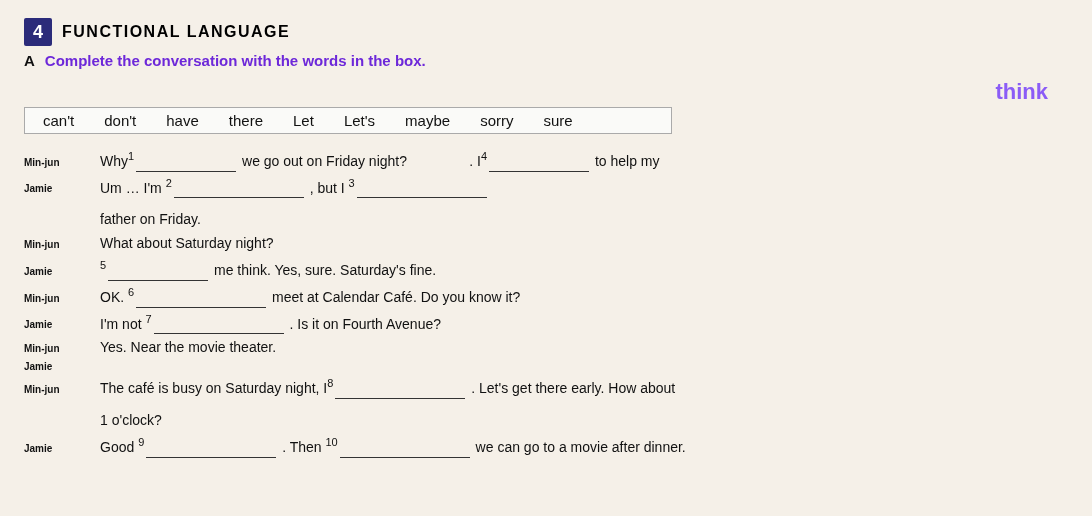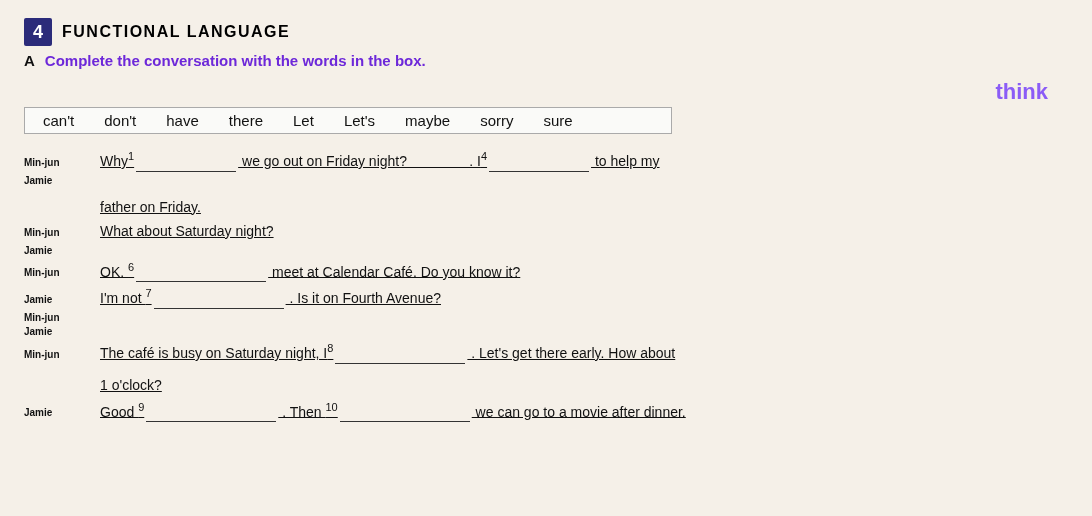--- a/index.html
+++ b/index.html
@@ -129,21 +129,20 @@
       font-size: 10px;
       color: #111;
       min-width: 70px;
       flex-shrink: 0;
     }
 
     .conv-text {
       font-size: 14px;
       color: #111;
       line-height: 1.5;
-      text-decoration: underline;
     }
 
     .blank {
       display: inline-block;
       border-bottom: 1px solid #333;
       min-width: 80px;
       height: 16px;
       vertical-align: bottom;
       margin: 0 2px;
     }
@@ -213,53 +212,62 @@
       <span class="conv-text">
         Why<sup class="superscript">1</sup><span class="blank blank-medium"></span>
         we go out on Friday night?&nbsp;&nbsp;&nbsp;&nbsp;&nbsp;&nbsp;&nbsp;&nbsp;&nbsp;&nbsp;&nbsp;&nbsp;&nbsp;&nbsp;&nbsp;
         . I<sup class="superscript">4</sup><span class="blank blank-medium"></span>
         to help my
       </span>
     </div>
 
     <div class="conv-row">
       <span class="speaker">Jamie</span>
+      <span class="conv-text">
+        Um … I'm <sup class="superscript">2</sup><span class="blank blank-long"></span>
+        , but I <sup class="superscript">3</sup><span class="blank blank-long"></span>
+      </span>
     </div>
     <div class="conv-continuation">
       <span class="speaker-spacer"></span>
       <span class="conv-text">father on Friday.</span>
     </div>
 
     <div class="conv-row">
       <span class="speaker">Min-jun</span>
       <span class="conv-text">What about Saturday night?</span>
     </div>
 
     <div class="conv-row">
       <span class="speaker">Jamie</span>
+      <span class="conv-text">
+        <sup class="superscript">5</sup><span class="blank blank-medium"></span>
+        me think. Yes, sure. Saturday's fine.
+      </span>
     </div>
 
     <div class="conv-row">
       <span class="speaker">Min-jun</span>
       <span class="conv-text">
         OK. <sup class="superscript">6</sup><span class="blank blank-long"></span>
         meet at Calendar Café. Do you know it?
       </span>
     </div>
 
     <div class="conv-row">
       <span class="speaker">Jamie</span>
       <span class="conv-text">
         I'm not <sup class="superscript">7</sup><span class="blank blank-long"></span>
         . Is it on Fourth Avenue?
       </span>
     </div>
 
     <div class="conv-row">
       <span class="speaker">Min-jun</span>
+      <span class="conv-text">Yes. Near the movie theater.</span>
     </div>
 
     <div class="conv-row">
       <span class="speaker">Jamie</span>
     </div>
 
     <div class="conv-row">
       <span class="speaker">Min-jun</span>
       <span class="conv-text">
         The café is busy on Saturday night, I<sup class="superscript">8</sup><span class="blank blank-long"></span>

